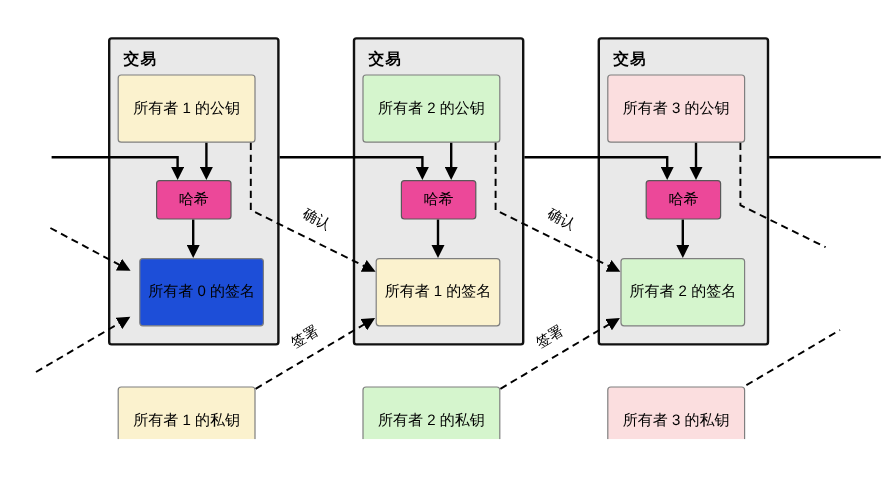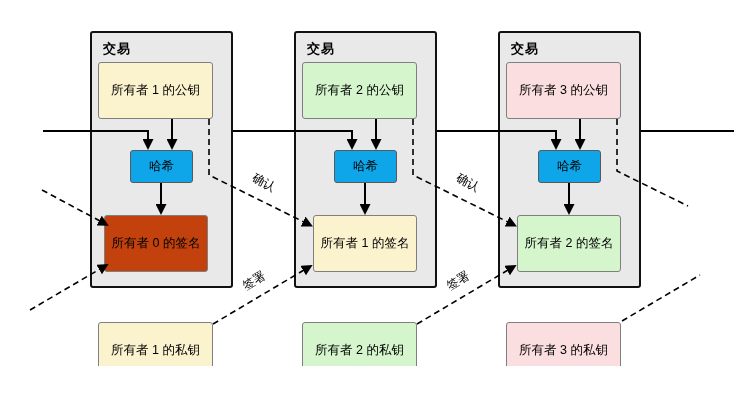--- a/index.html
+++ b/index.html
@@ -38,21 +38,21 @@
     text-align:center;
     font-size:12.5px;
     line-height:1.35;
     background:#fff;
   }
   .pubkey,.privkey{width:115px;height:57px;}
   .sig{width:104px;height:57px;}
   .hash{
     width:63px;height:33px;
     border-color:#595959;
-    background:#0ea5e9;
+    background:#ec4899;
   }
   .pubkey{top:62px;}
   .hash{top:150px;}
   .sig{top:215px;}
   .privkey{top:322px;}
   svg.overlay{
     position:absolute;
     left:0;top:0;
     pointer-events:none;
   }
@@ -96,21 +96,21 @@
   <div class="node hash" style="left:130px">
     <span>哈希</span>
   </div>
   <div class="node hash" style="left:334px">
     <span>哈希</span>
   </div>
   <div class="node hash" style="left:538px">
     <span>哈希</span>
   </div>
 
-  <div class="node sig" style="left: 104px; background-color: #c2410c;">
+  <div class="node sig" style="left: 116px; background-color: #1d4ed8;">
     <span>所有者 0 的</span>
     <span>签名</span>
   </div>
   <div class="node sig" style="left: 313px; background-color: rgb(251, 242, 206);">
     <span>所有者 1 的</span>
     <span>签名</span>
   </div>
   <div class="node sig" style="left: 517px; background-color: rgb(213, 245, 205);">
     <span>所有者 2 的</span>
     <span>签名</span>

